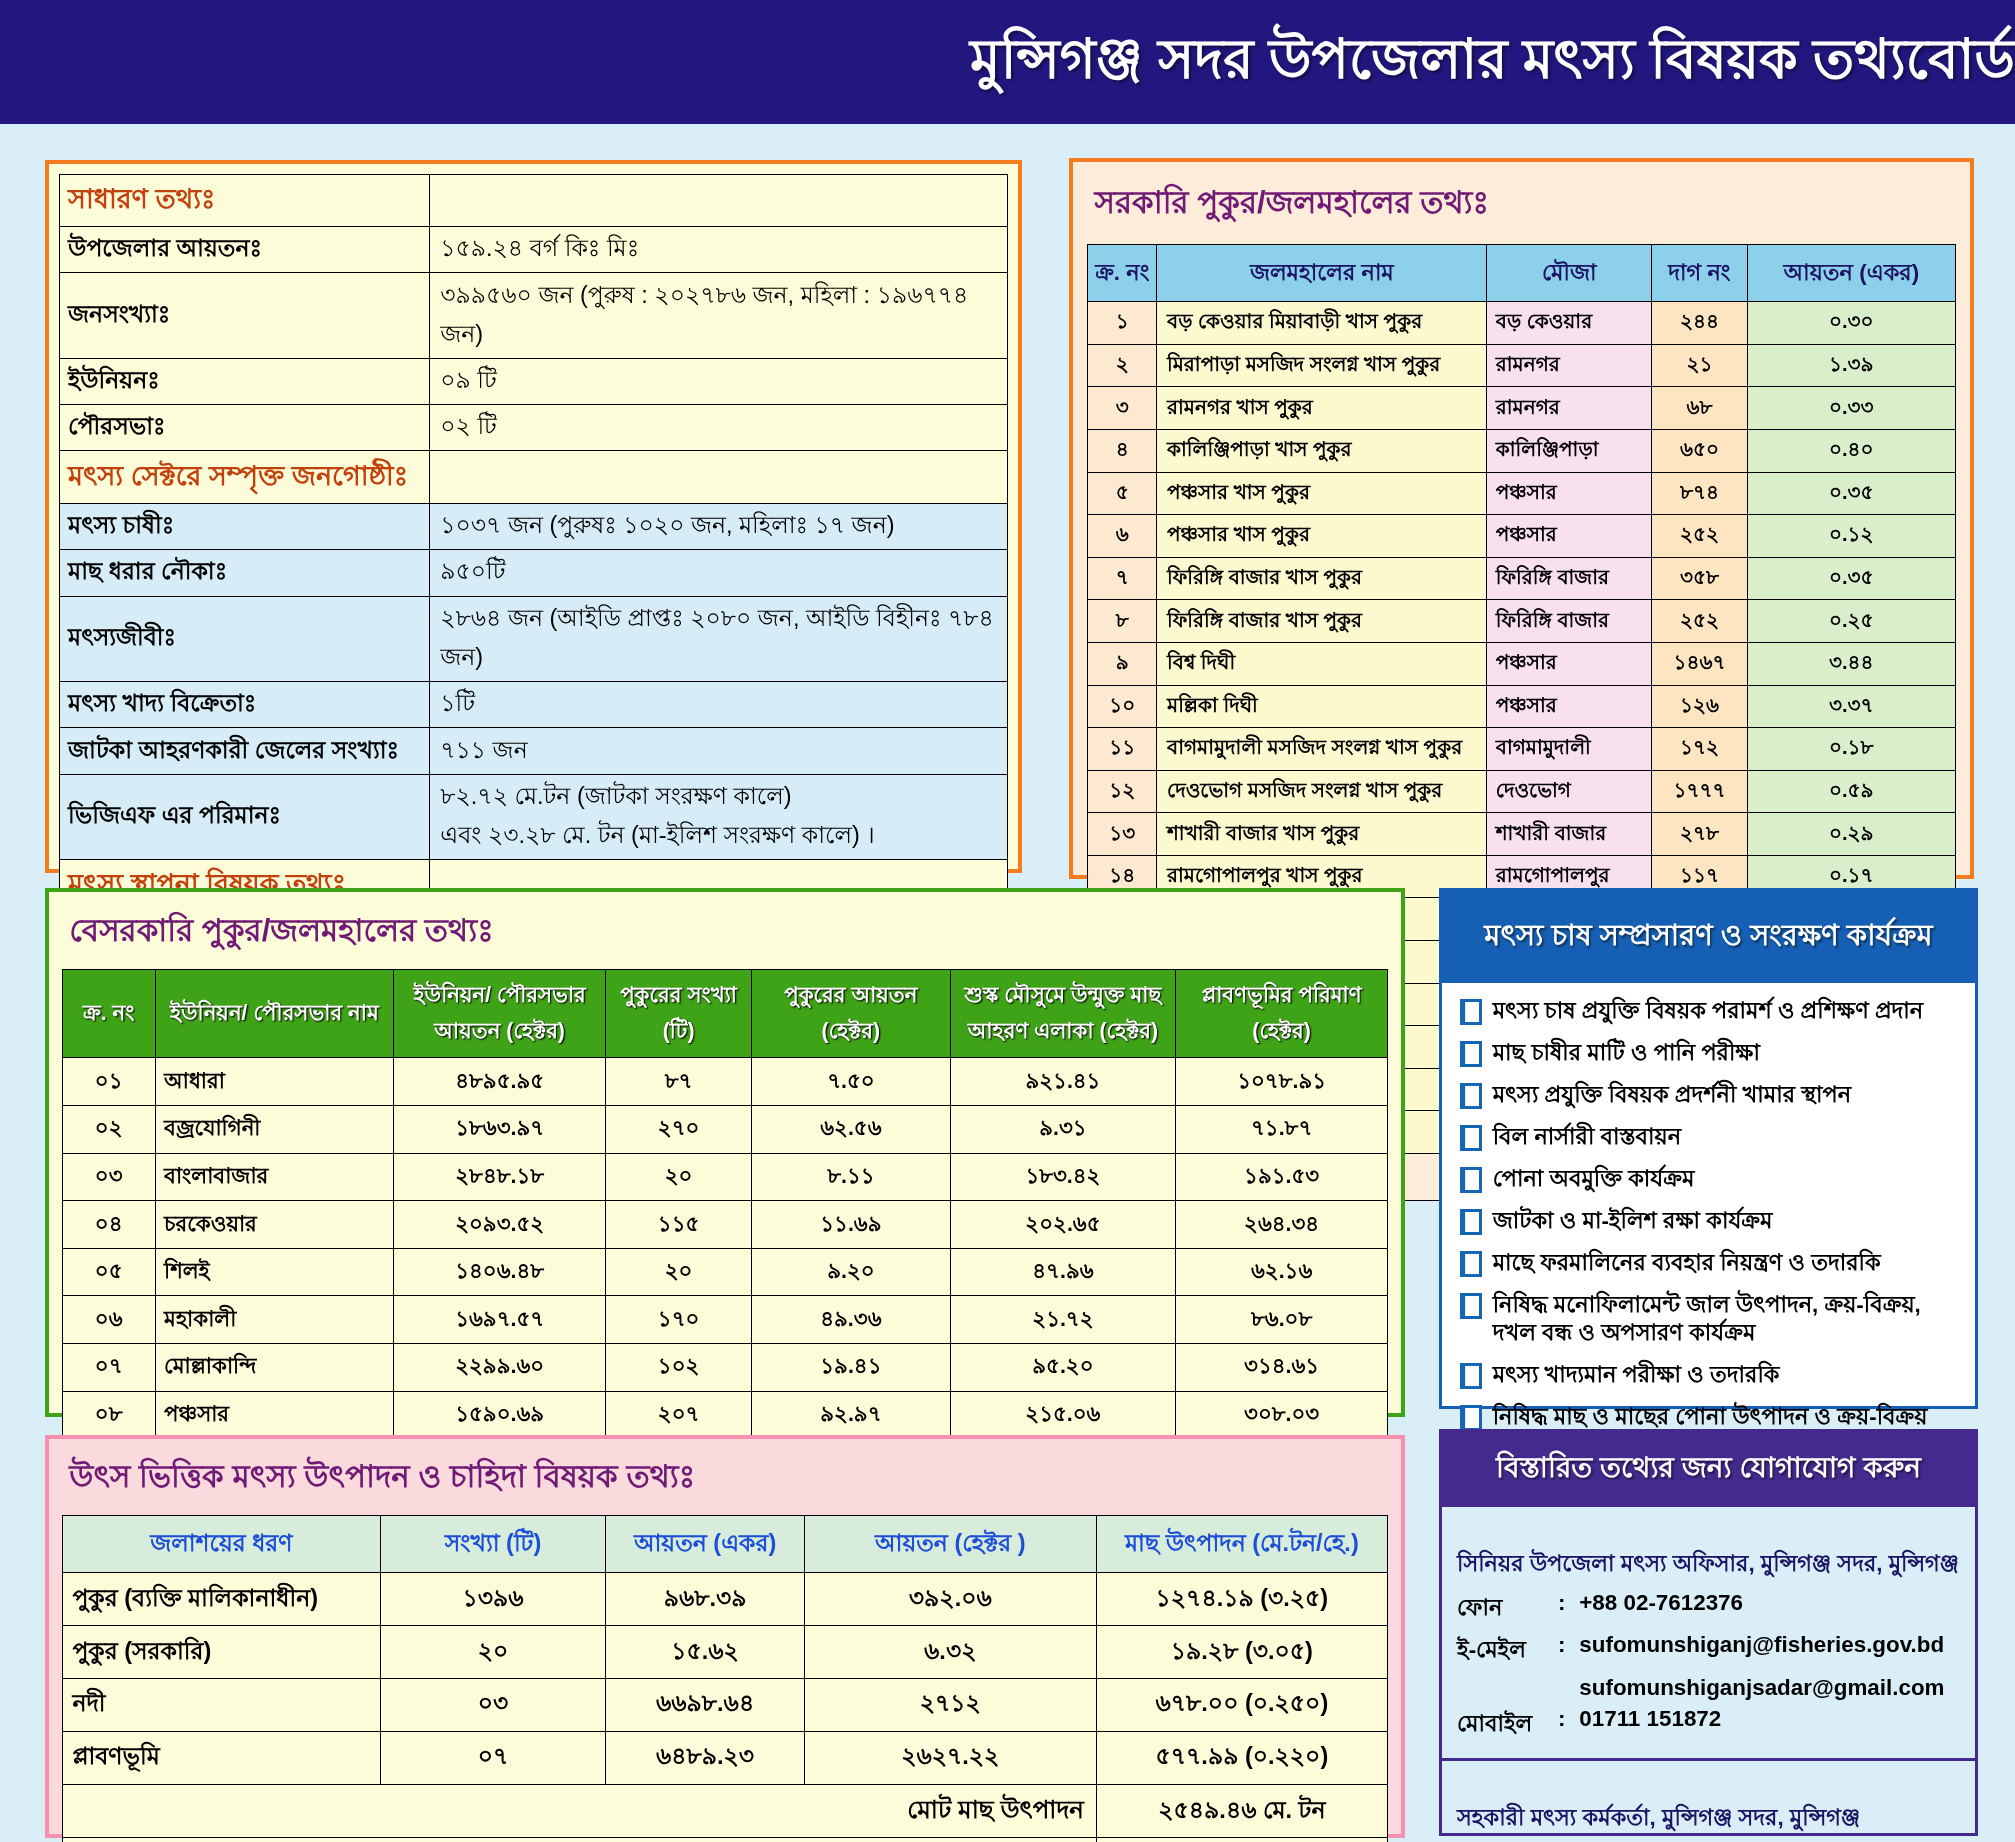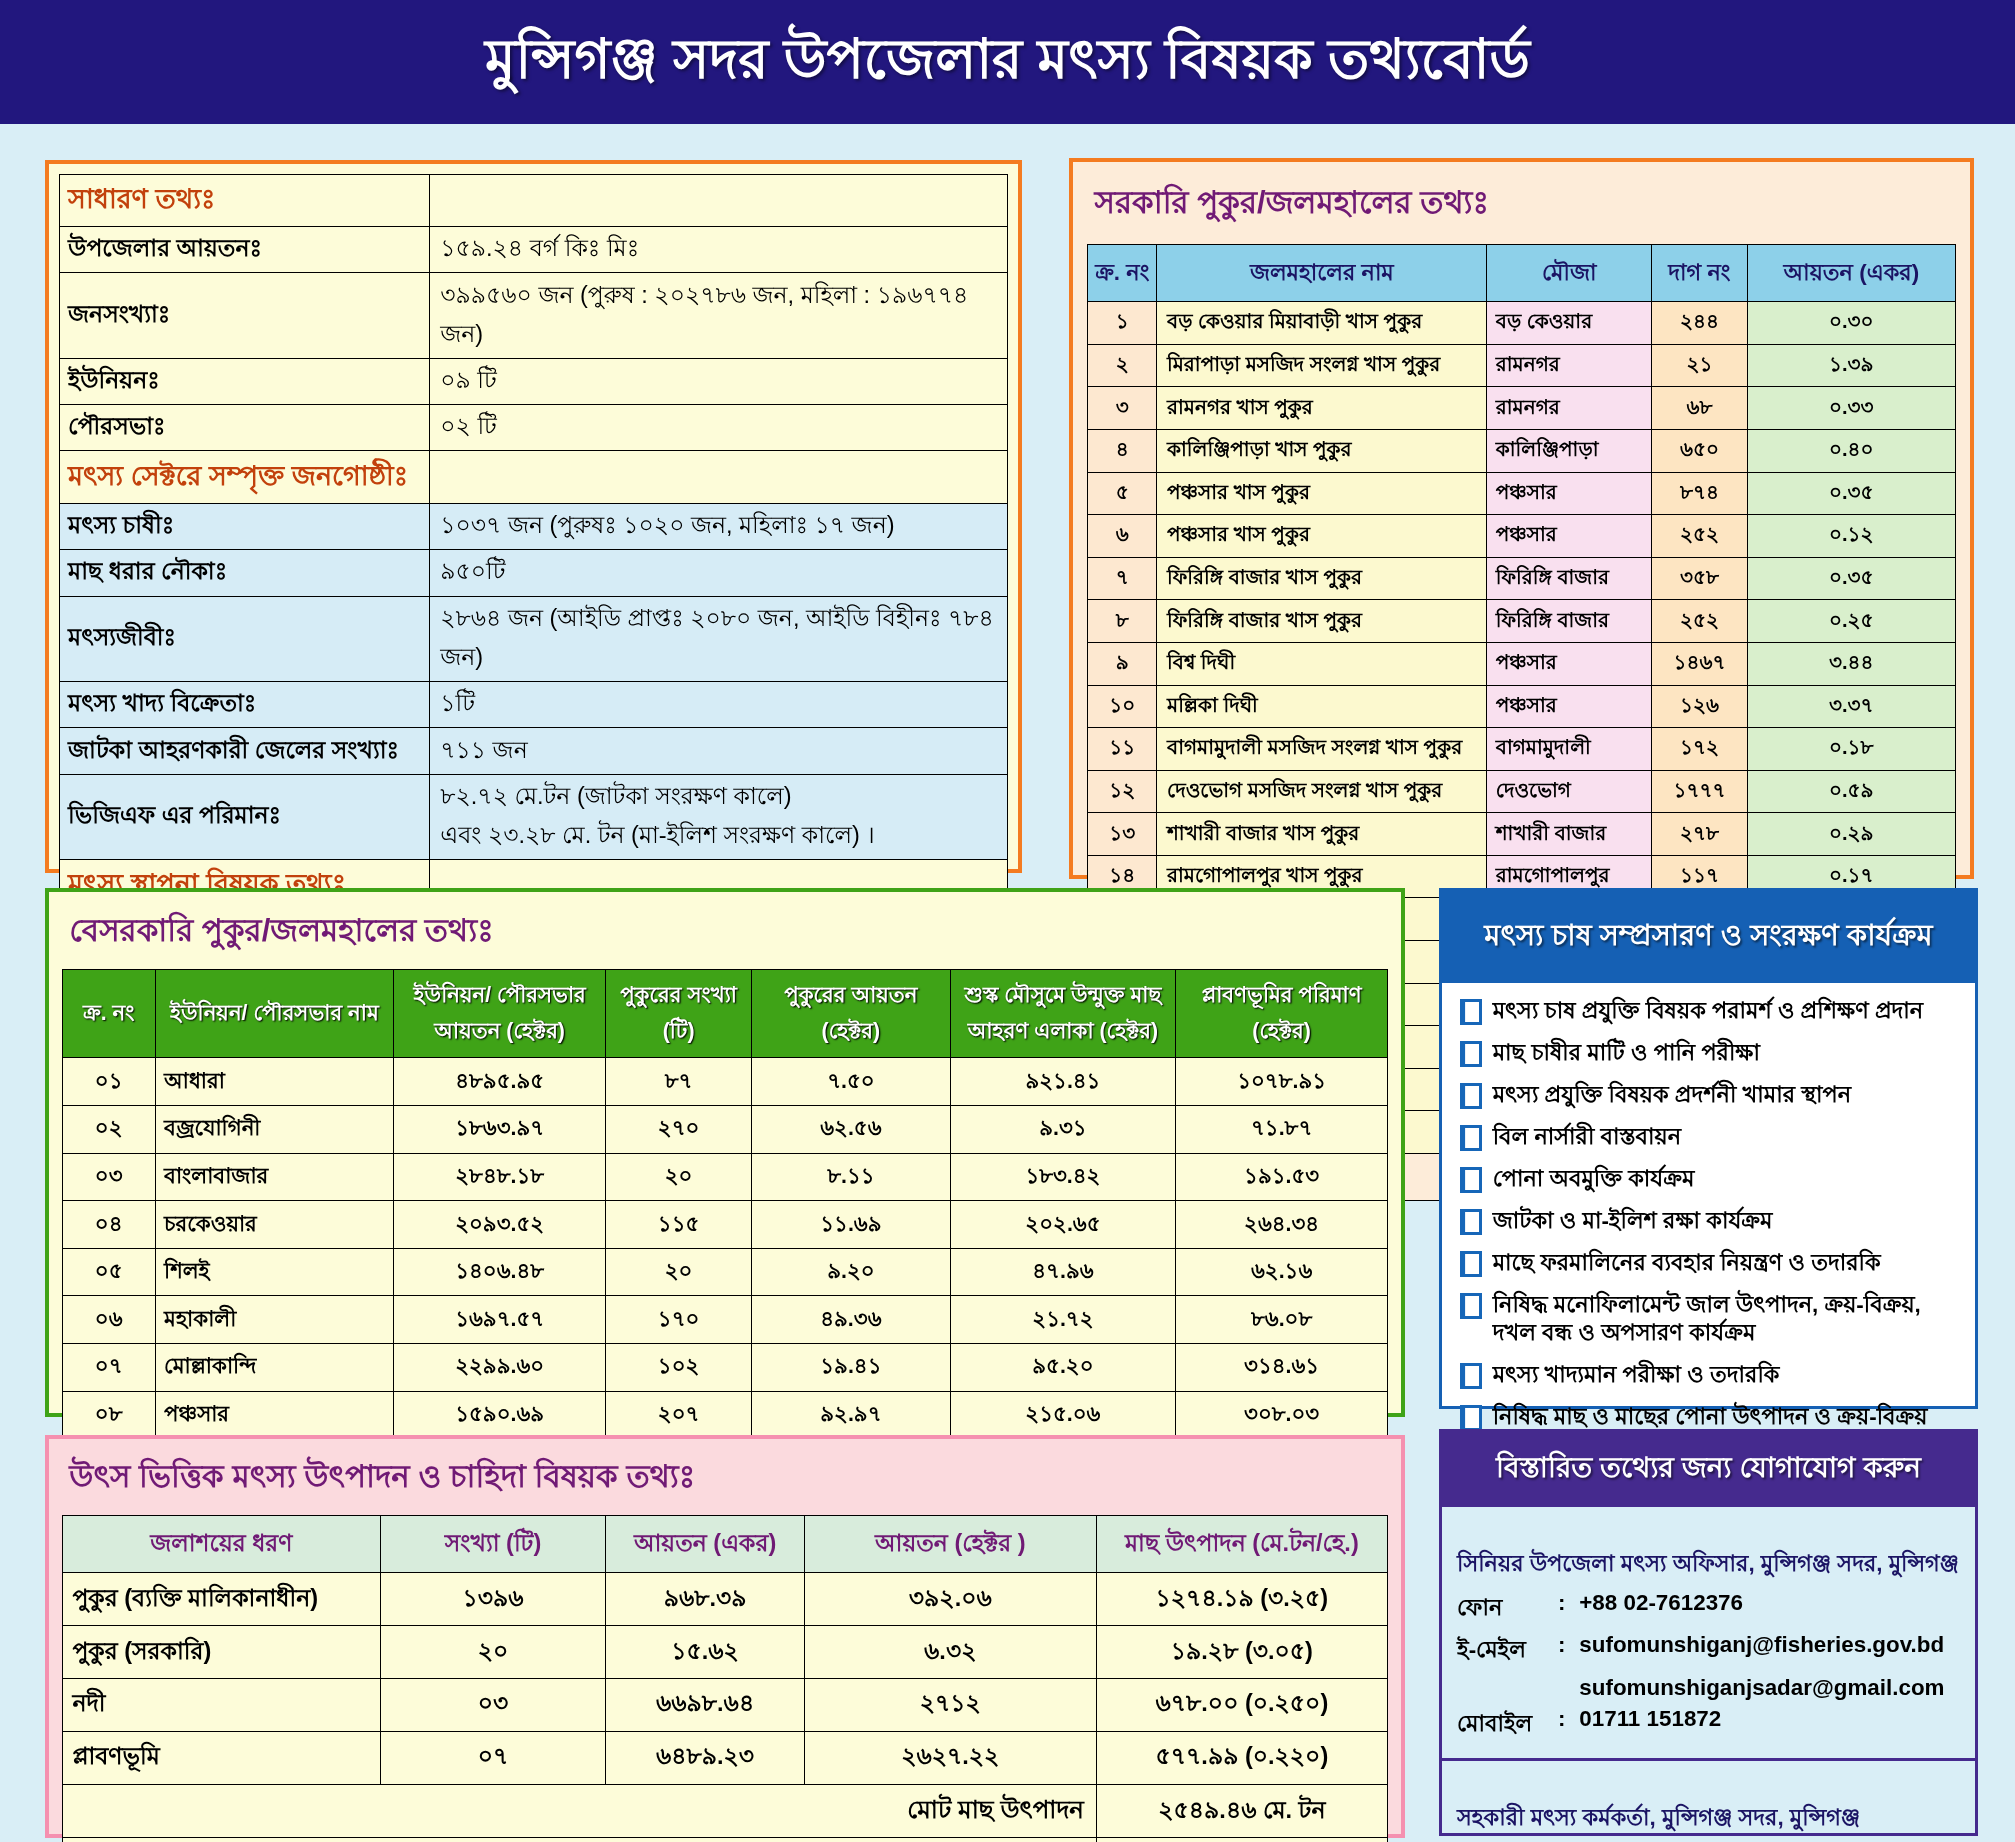--- a/index.html
+++ b/index.html
@@ -4,21 +4,21 @@
 <style>
   html,body{margin:0;padding:0;}
   body{
     width:2015px;height:1842px;position:relative;
     background:#d9eef6;
     font-family:"Liberation Sans","DejaVu Sans",sans-serif;
     color:#000;
   }
   .banner{
     position:absolute;left:0;top:0;width:2015px;height:124px;
-    background:#22177e;display:flex;align-items:center;justify-content:center;
+    background:#22177e;display:flex;align-items:center;justify-content:flex-end;
   }
   .banner h1{
     margin:0;color:#fff;font-size:55px;font-weight:bold;
     text-shadow:2.1px 2.1px 3.2px rgba(0,0,0,.45);
   }
   .box{position:absolute;box-sizing:border-box;}
   .box-title{
     color:#701a75;font-weight:bold;font-size:31px;margin:5.3px 4.3px 11.7px 7.5px;
   }
   table{border-collapse:collapse;width:100%;}
@@ -74,21 +74,21 @@
   #private-table col.c3{width:16%;} #private-table col.c4{width:11%;}
   #private-table col.c5{width:15%;} #private-table col.c6{width:17%;}
   #private-table col.c7{width:16%;}
 
   
   #prod-box{
     left:45px;top:1435px;width:1360px;height:403px;
     border:4.3px solid #f590b0;background:#fbdade;padding:7.5px 12.8px;
   }
   #prod-table th{
-    background:#d8ecdc;font-size:23.5px;font-weight:bold;padding:8.5px 4.3px;color:#701a75;
+    background:#d8ecdc;font-size:23.5px;font-weight:bold;padding:8.5px 4.3px;color:#1d4ed8;
   }
   #prod-table td{
     background:#fdfcd9;font-size:23.5px;font-weight:bold;padding:6.4px 5.3px;text-align:center;
   }
   #prod-table td.rowhead{text-align:left;padding-left:9.6px;}
   #prod-table col.p1{width:24%;} #prod-table col.p2{width:17%;}
   #prod-table col.p3{width:15%;} #prod-table col.p4{width:22%;}
   #prod-table col.p5{width:22%;}
   #prod-table tr.sum td.sumlabel{text-align:right;padding-right:11.7px;font-size:24.5px;}
 

